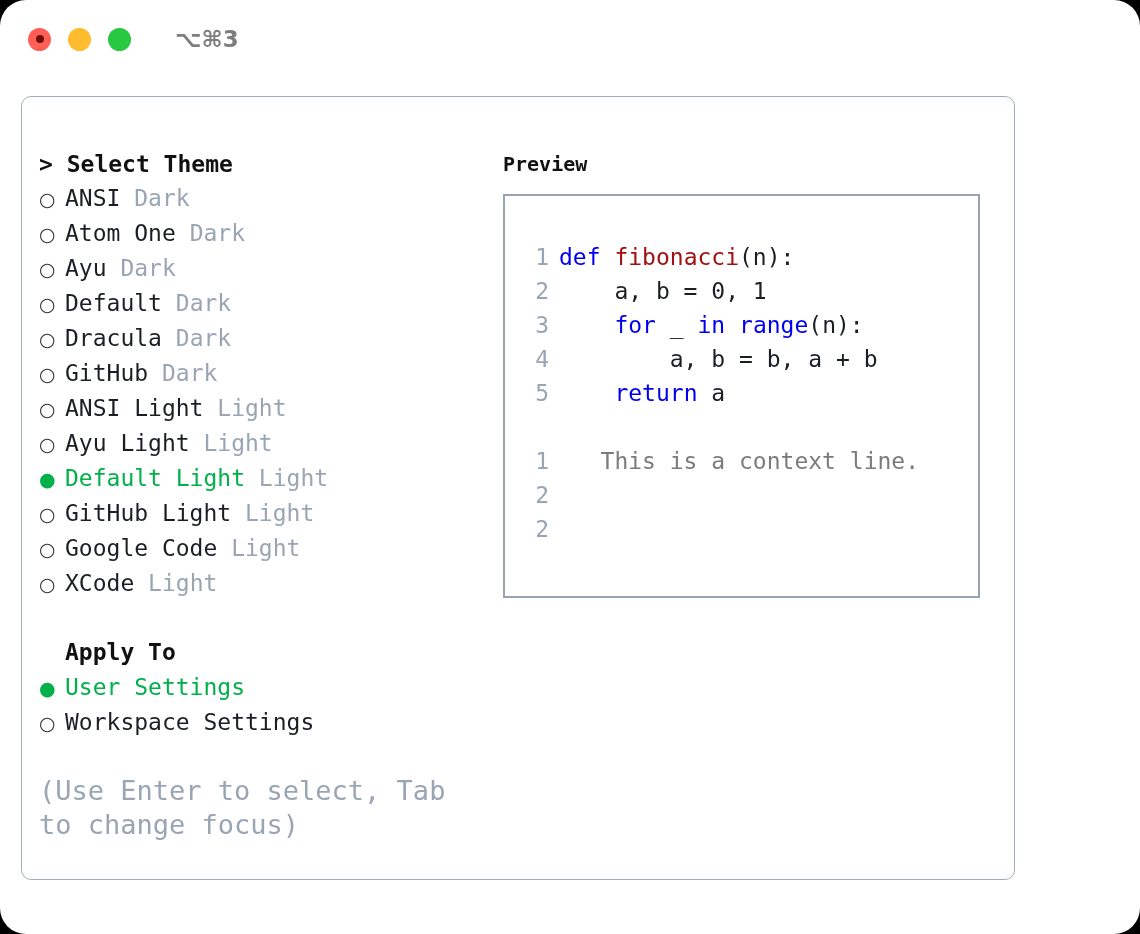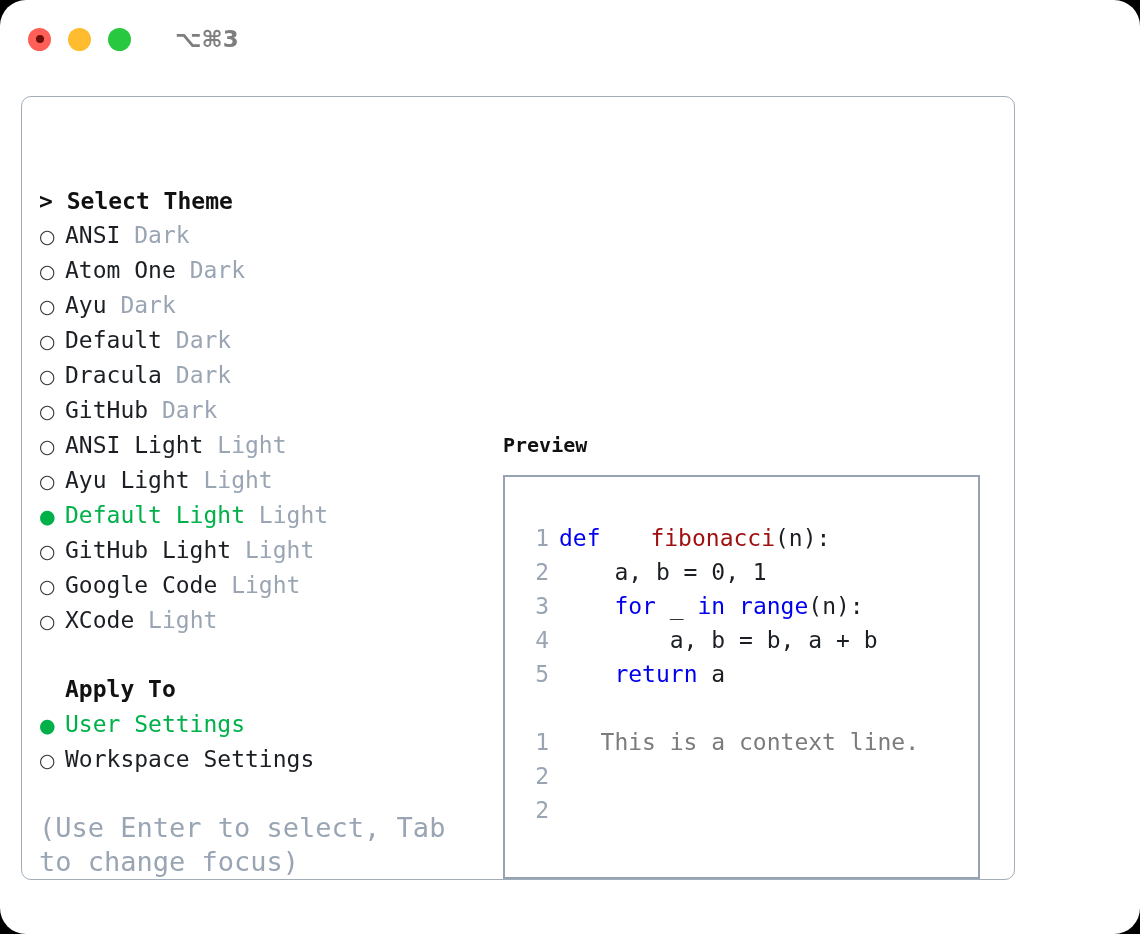--- a/index.html
+++ b/index.html
@@ -71,21 +71,20 @@
     background: #ffffff;
     border: 1.5px solid #a3adb9;
     border-radius: 10px;
   }
 
   #panel-inner {
     position: absolute;
     left: 0; top: 0;
     width: 100%; height: 100%;
     display: flex;
-    align-items: flex-end;
   }
 
   
   #left-col {
     width: 470px;
     padding: 50px 0 0 17px;
   }
 
   .section-header {
     font-size: 23px;
@@ -171,21 +170,21 @@
     width: 30px;
     flex: 0 0 30px;
     text-align: right;
     color: #9aa5b4;
     margin-right: 10px;
   }
 
   .code-text { color: #1b1f24; }
 
   .tok-kw    { color: #0000ee; }
-  .tok-fn    { color: #a01010; margin-left: 36px; }
+  .tok-fn    { color: #a01010; }
   .tok-plain { color: #1b1f24; }
 
   .blank-line { height: 34px; }
 
   .diff-ctx { color: #7b7b7b; }
   .diff-del { color: #cc1100; }
   .diff-add { color: #00bb00; }
 </style>
 </head>
 <body>

